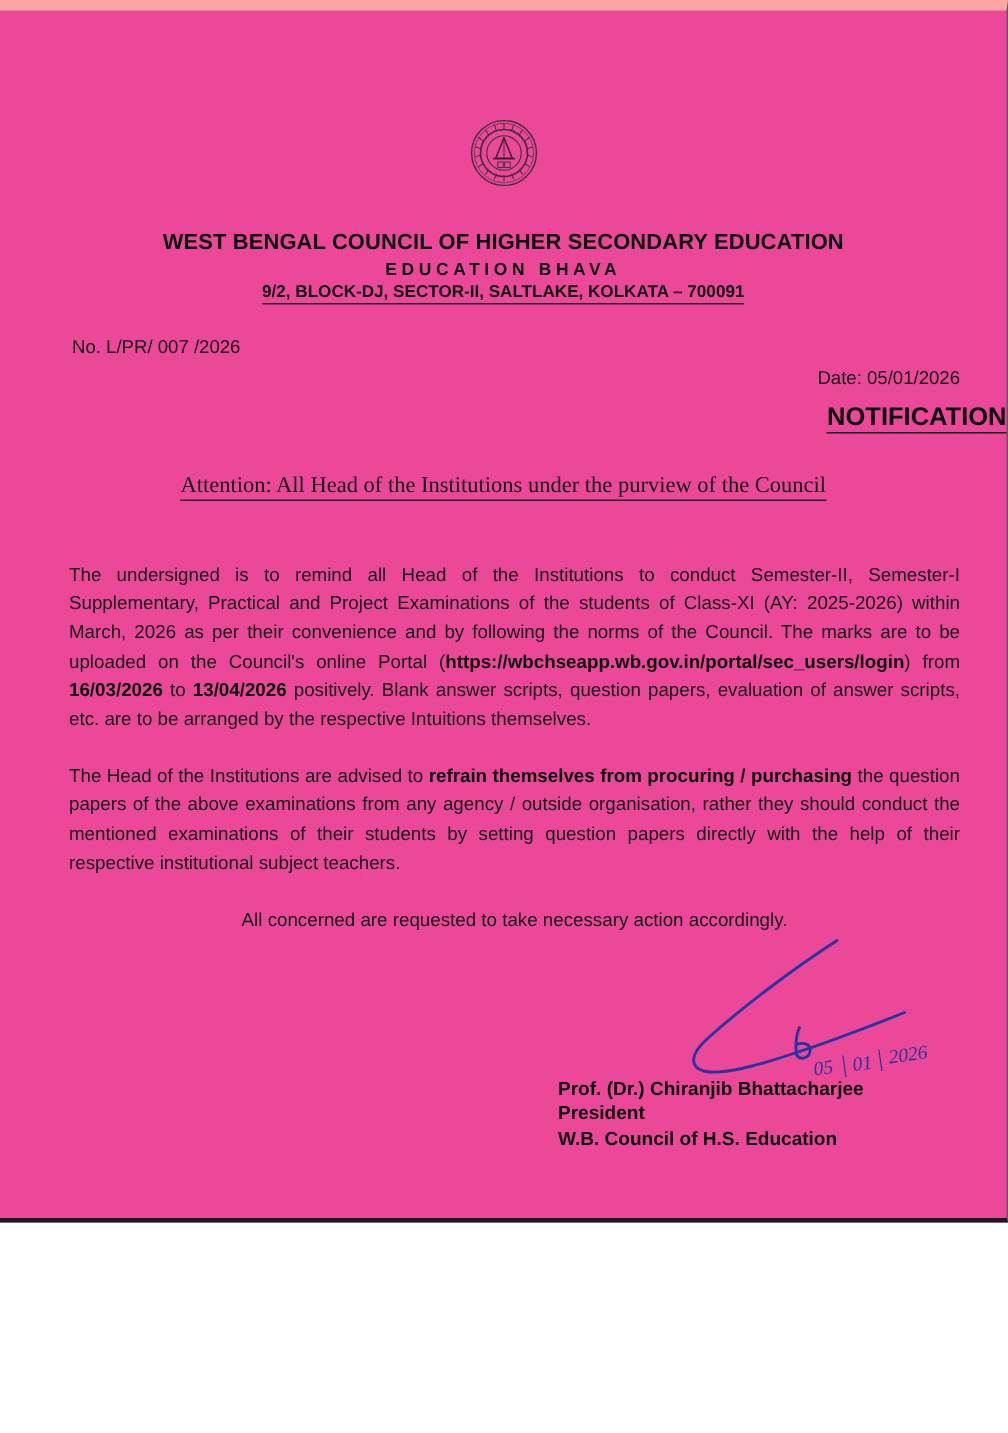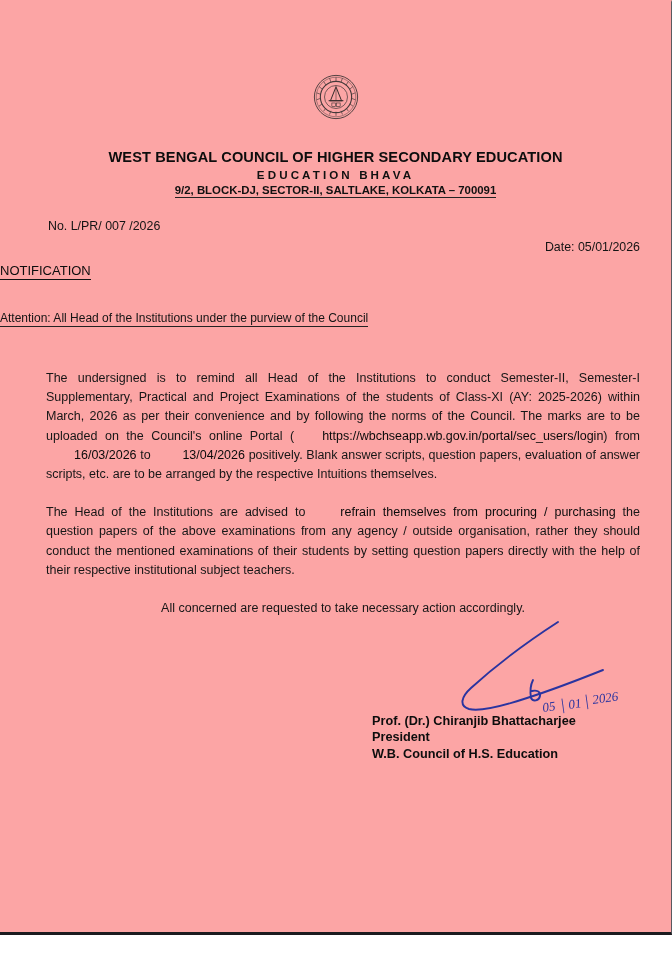--- a/index.html
+++ b/index.html
@@ -13,24 +13,24 @@
     background: #ffffff;
     font-family: "Liberation Sans", sans-serif;
     color: #1a1a1a;
     overflow: hidden;
     position: relative;
   }
 
   .page {
     position: relative;
     width: 672px;
-    height: 935px;
-    background: #fca5a5;
+    height: 815px;
+    background: #ec4899;
     box-sizing: border-box;
-    border-top: 2px solid #fca5a5;
+    border-top: 7px solid #fca5a5;
     border-right: 1px solid #5a5a60;
     border-bottom: 3px solid #1b1b1f;
   }
 
   
   .emblem-wrap {
     position: absolute;
     left: 0;
     right: 0;
     top: 72px;
@@ -95,37 +95,39 @@
     color: #141414;
     white-space: nowrap;
   }
 
   
   .notification-title {
     position: absolute;
     left: 0;
     right: 0;
     top: 261px;
-    text-align: left;
-    font-size: 13px;
-    font-weight: normal;
+    text-align: right;
+    font-size: 17px;
+    font-weight: bold;
     color: #0d0d0d;
   }
   .notification-title span {
     border-bottom: 1.4px solid #111;
     padding-bottom: 1px;
   }
 
   .attention {
     position: absolute;
     left: 0;
     right: 0;
     top: 309px;
-    font-size: 12px;
+    text-align: center;
+    font-size: 15px;
     color: #141414;
+    font-family: Liberation Serif, serif;
   }
   .attention span {
     border-bottom: 1px solid #222;
     padding-bottom: 1px;
   }
 
   
   .body-block {
     position: absolute;
     left: 46px;
@@ -134,21 +136,21 @@
   }
   .para {
     font-size: 12.5px;
     line-height: 19.2px;
     text-align: justify;
     text-justify: inter-word;
     color: #161616;
     margin: 0 0 19px 0;
   }
   .para:last-child { margin-bottom: 0; text-align: center; }
-  .para b { font-weight: normal; color: #0b0b0b; margin-left: 28px; }
+  .para b { font-weight: bold; color: #0b0b0b; }
   .para-last { text-align: left; }
 
   
   .signature-area {
     position: absolute;
     left: 455px;
     top: 618px;
     width: 200px;
     height: 110px;
   }

